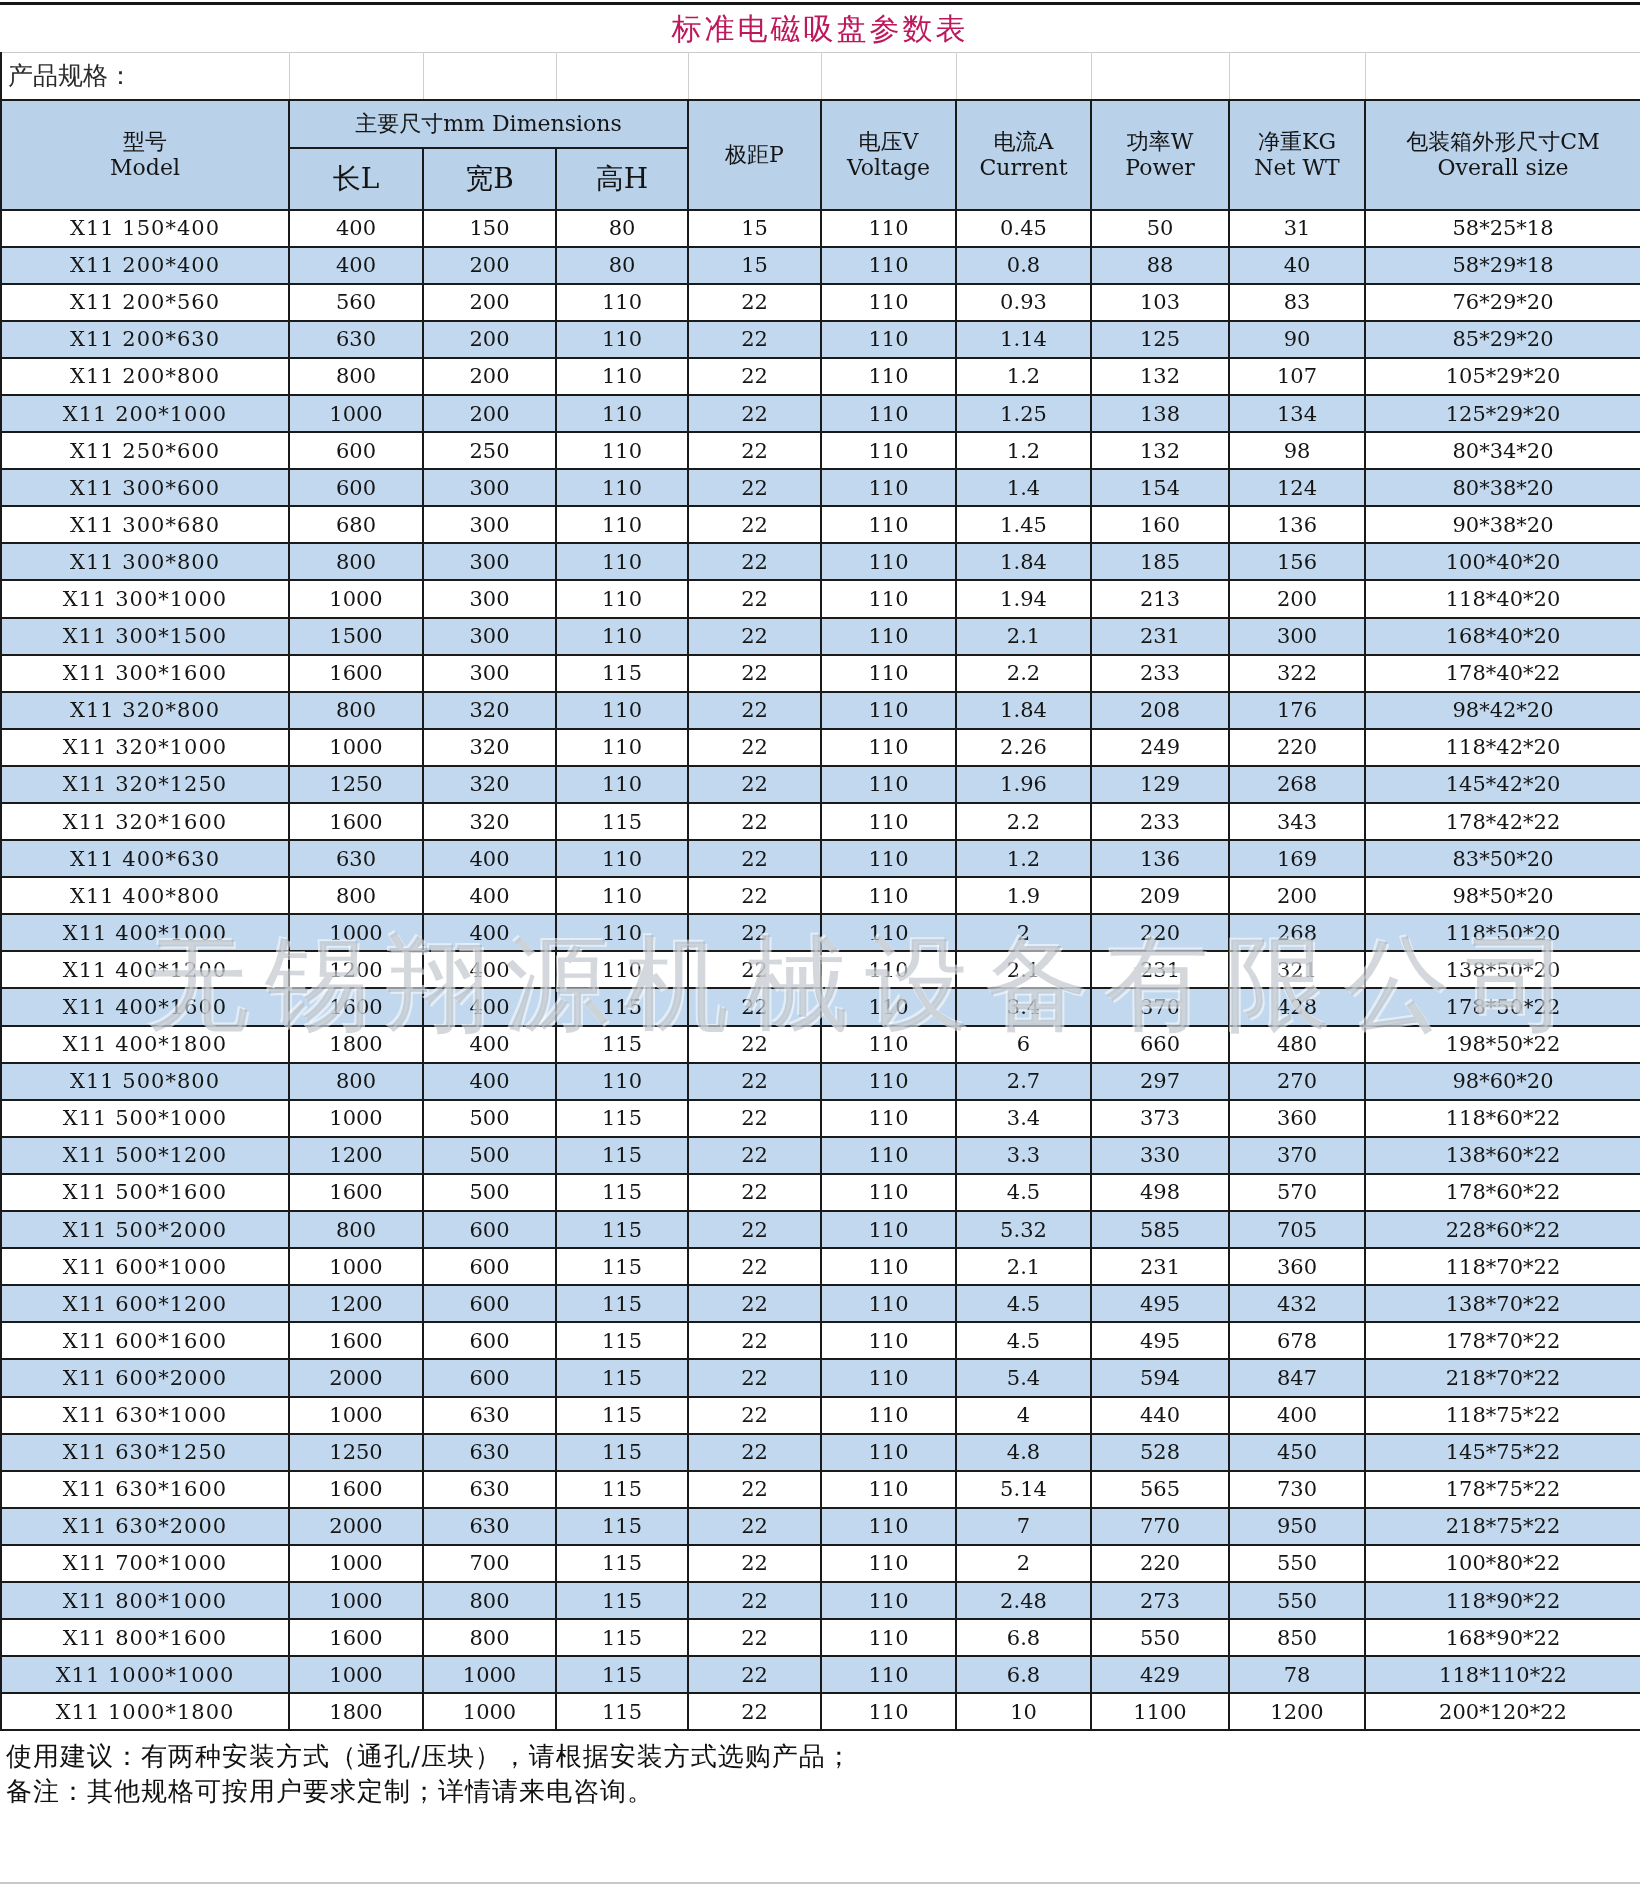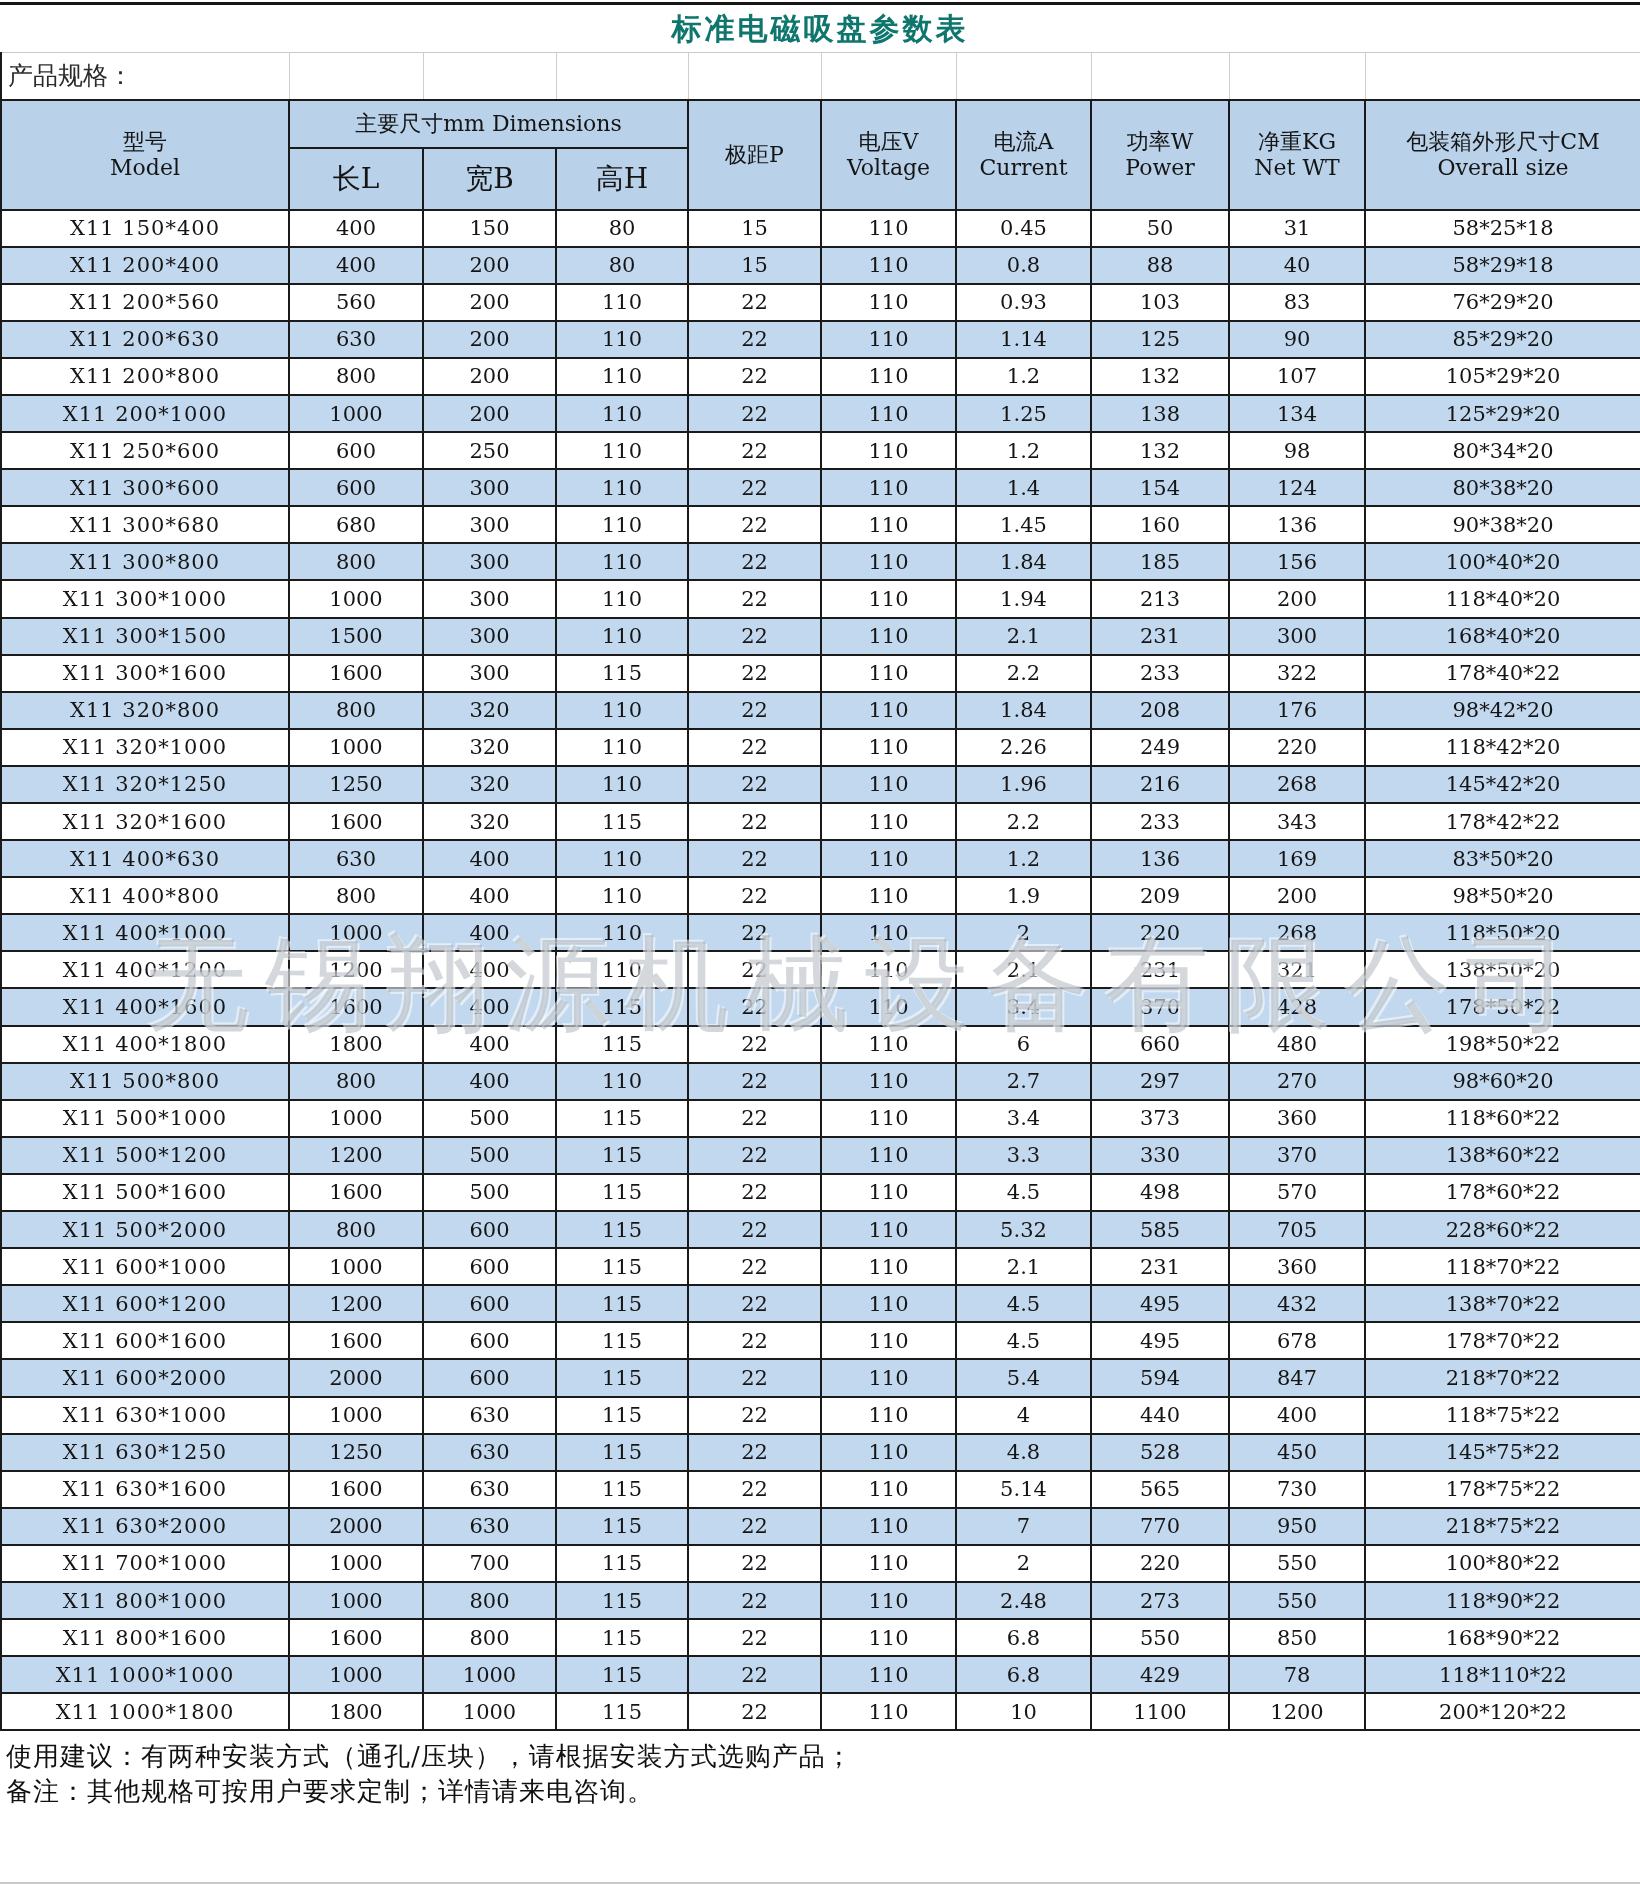--- a/index.html
+++ b/index.html
@@ -1,21 +1,21 @@
 <!DOCTYPE html>
 <html><head>
 <meta charset="utf-8">
 <style>
   * { box-sizing: border-box; }
   html,body { margin:0; padding:0; background:#fff; }
   body { font-family:"DejaVu Serif","Liberation Serif",serif; }
   .page { position:relative; width:1640px; height:1891px; background:#fff; overflow:hidden; }
   .top-rule { position:absolute; top:2px; left:0; width:100%; height:3px; background:#161616; }
   .title-row { height:52px; display:flex; align-items:center; justify-content:center;
-               font-size:30px; font-weight:bold; letter-spacing:3px; color:#0f766e; padding-top:6px; }
+               font-size:30px; font-weight:normal; letter-spacing:3px; color:#be185d; padding-top:6px; }
   table { width:1640px; border-collapse:collapse; table-layout:fixed; }
   td,th { border:2px solid #1a1a1a; text-align:center; vertical-align:middle;
           color:#151515; font-weight:normal; white-space:nowrap; overflow:hidden; padding:0; }
   
   tr.spec td { border:none; border-top:1px solid #c9c9c9; border-right:1px solid #cfcfcf;
                border-bottom:2px solid #1a1a1a; height:47px; background:#fff; }
   tr.spec td:first-child { border-left:2px solid #1a1a1a; text-align:left; padding-left:6px;
                            font-size:25px; color:#2a2a2a;margin-left:12px; }
   tr.spec td:last-child { border-right:2px solid #1a1a1a; }
   thead th { background:#b9d2ea; font-size:22px; line-height:26px; }
@@ -282,21 +282,21 @@
           <td>118*42*20</td>
         </tr>
         <tr class="alt">
           <td>X11 320*1250</td>
           <td>1250</td>
           <td>320</td>
           <td>110</td>
           <td>22</td>
           <td>110</td>
           <td>1.96</td>
-          <td>216</td>
+          <td>129</td>
           <td>268</td>
           <td>145*42*20</td>
         </tr>
         <tr>
           <td>X11 320*1600</td>
           <td>1600</td>
           <td>320</td>
           <td>115</td>
           <td>22</td>
           <td>110</td>

